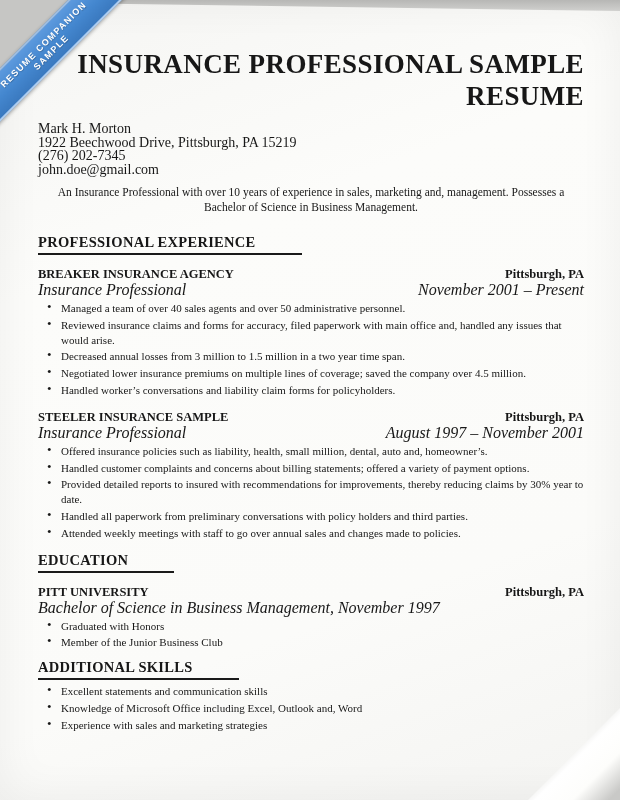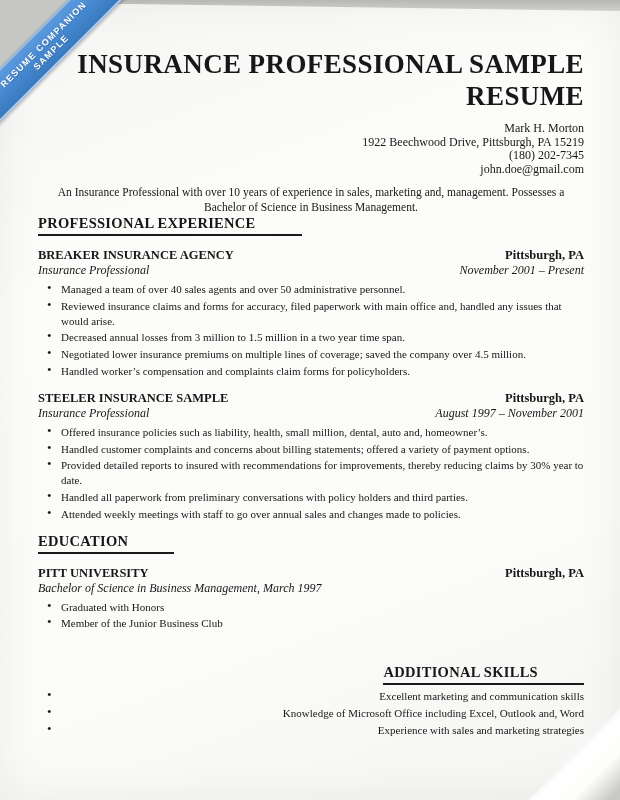--- a/index.html
+++ b/index.html
@@ -6,30 +6,30 @@
   html,body { width:620px; height:800px; }
   body { background:#c4c4c2; font-family:"Liberation Serif","DejaVu Serif",serif; }
   .stage { position:relative; width:620px; height:800px; overflow:hidden; background:#c4c4c2; }
   .paper { position:absolute; inset:0; background:linear-gradient(160deg,#f5f5f3 0%,#fcfcfa 30%,#fbfbf9 72%,#f4f4f2 100%); box-shadow:inset 0 0 46px rgba(0,0,0,0.06); }
   .top-edge { position:absolute; top:0; left:0; width:100%; height:11px; background:linear-gradient(180deg,#b7b7b5,#d0d0ce); clip-path:polygon(0 0,100% 0,100% 100%,0 20%); }
   .corner-tl { position:absolute; top:0; left:0; width:0; height:0; border-top:92px solid #c6c6c4; border-right:92px solid transparent; }
   .ribbon { position:absolute; left:-49px; top:29px; width:192px; height:38px; transform:rotate(-45deg); background:linear-gradient(180deg,#5d9ade 0%,#4487cf 55%,#3a79bf 100%); display:flex; flex-direction:column; align-items:center; justify-content:center; gap:1px; box-shadow:0 1px 4px rgba(0,0,0,0.35); border-top:2px solid rgba(255,255,255,0.5); border-bottom:2px solid rgba(255,255,255,0.5); }
   .ribbon .rl { color:#ffffff; font-family:"Liberation Sans","DejaVu Sans",sans-serif; font-weight:bold; font-size:9px; letter-spacing:1.3px; line-height:10px; text-align:center; text-shadow:0 1px 1px rgba(0,0,0,0.25); }
   .content { position:relative; padding:42px 36px 0 38px; color:#171717; }
   .doc-title { text-align:right; font-weight:bold; font-size:27px; line-height:32px; letter-spacing:0.4px; margin-top:6px; }
-  .contact { text-align:right; font-size:12px; line-height:13.5px; margin-top:10px; }
+  .contact { text-align:left; font-size:14px; line-height:13.5px; margin-top:10px; }
   .summary { text-align:center; font-size:11.5px; line-height:14.5px; margin-top:9px; }
-  .section { }
+  .section { margin-top:19px; }
   .section-tight { margin-top:10px; }
-  .section-skills { margin-top:32px;text-align:right; }
+  .section-skills { margin-top:8px; }
   .section-heading { display:inline-block; font-weight:bold; font-size:14.5px; letter-spacing:0.3px; border-bottom:2px solid #1a1a1a; padding:0 46px 2px 0; }
   .job { margin-top:12px; }
   .row { display:flex; justify-content:space-between; align-items:flex-start; line-height:15px; }
   .b { font-weight:bold; font-size:12.5px; }
-  .i { font-style:italic; font-size:12px; }
+  .i { font-style:italic; font-size:16px; }
   ul.bullets { list-style:none; margin-top:4px; }
   .bullets li { position:relative; font-size:11px; line-height:14.8px; padding-left:15px; margin-left:8px; margin-bottom:2px; }
   .bullets li::before { content:"\2022"; position:absolute; left:1px; top:-1px; font-size:13px; }
   .edu-head { margin-top:12px; }
   .skills-list { margin-top:12px; }
   .curl-back { position:absolute; right:0; bottom:0; width:94px; height:94px; background:linear-gradient(315deg,#8f8f8d 0%,#bcbcba 35%,#d9d9d7 58%,rgba(217,217,215,0) 75%); clip-path:polygon(100% 6%,100% 100%,6% 100%); }
   .curl { position:absolute; right:0; bottom:0; width:92px; height:92px; background:linear-gradient(315deg,#c9c9c7 6%,#fdfdfb 26%,#ffffff 46%,#e7e7e5 58%,#b0b0ae 67%,rgba(250,250,248,0) 74%); clip-path:polygon(0 100%,100% 0,100% 100%); }
 </style>
 </head>
 <body>
@@ -41,21 +41,21 @@
     <div class="content">
 
       <div class="doc-title">
         <div>INSURANCE PROFESSIONAL SAMPLE</div>
         <div>RESUME</div>
       </div>
 
       <div class="contact">
         <div>Mark H. Morton</div>
         <div>1922 Beechwood Drive, Pittsburgh, PA 15219</div>
-        <div>(180) 202-7345</div>
+        <div>(276) 202-7345</div>
         <div>john.doe@gmail.com</div>
       </div>
 
       <div class="summary">An Insurance Professional with over 10 years of experience in sales, marketing and, management.  Possesses a Bachelor of Science in Business Management.</div>
 
       <div class="section">
         <div class="section-heading">PROFESSIONAL EXPERIENCE</div>
 
         <div class="job">
           <div class="row">
@@ -64,21 +64,21 @@
           </div>
           <div class="row">
             <span class="i">Insurance Professional</span>
             <span class="i">November 2001 – Present</span>
           </div>
           <ul class="bullets">
             <li>Managed a team of over 40 sales agents and over 50 administrative personnel.</li>
             <li>Reviewed insurance claims and forms for accuracy, filed paperwork with main office and, handled any issues that would arise.</li>
             <li>Decreased annual losses from 3 million to 1.5 million in a two year time span.</li>
             <li>Negotiated lower insurance premiums on multiple lines of coverage; saved the company over 4.5 million.</li>
-            <li>Handled worker’s compensation and complaints claim forms for policyholders.</li>
+            <li>Handled worker’s conversations and liability claim forms for policyholders.</li>
           </ul>
         </div>
 
         <div class="job">
           <div class="row">
             <span class="b">STEELER INSURANCE SAMPLE</span>
             <span class="b">Pittsburgh, PA</span>
           </div>
           <div class="row">
             <span class="i">Insurance Professional</span>
@@ -95,33 +95,33 @@
       </div>
 
       <div class="section section-tight">
         <div class="section-heading">EDUCATION</div>
         <div class="edu-head">
           <div class="row">
             <span class="b">PITT UNIVERSITY</span>
             <span class="b">Pittsburgh, PA</span>
           </div>
           <div class="row">
-            <span class="i">Bachelor of Science in Business Management, March 1997</span>
+            <span class="i">Bachelor of Science in Business Management, November 1997</span>
           </div>
           <ul class="bullets">
             <li>Graduated with Honors</li>
             <li>Member of the Junior Business Club</li>
           </ul>
         </div>
       </div>
 
       <div class="section section-skills">
         <div class="section-heading">ADDITIONAL SKILLS</div>
         <ul class="bullets skills-list">
-          <li>Excellent marketing and communication skills</li>
+          <li>Excellent statements and communication skills</li>
           <li>Knowledge of Microsoft Office including Excel, Outlook and, Word</li>
           <li>Experience with sales and marketing strategies</li>
         </ul>
       </div>
 
     </div>
 
     <div class="curl-back"></div>
     <div class="curl"></div>
   </div>

